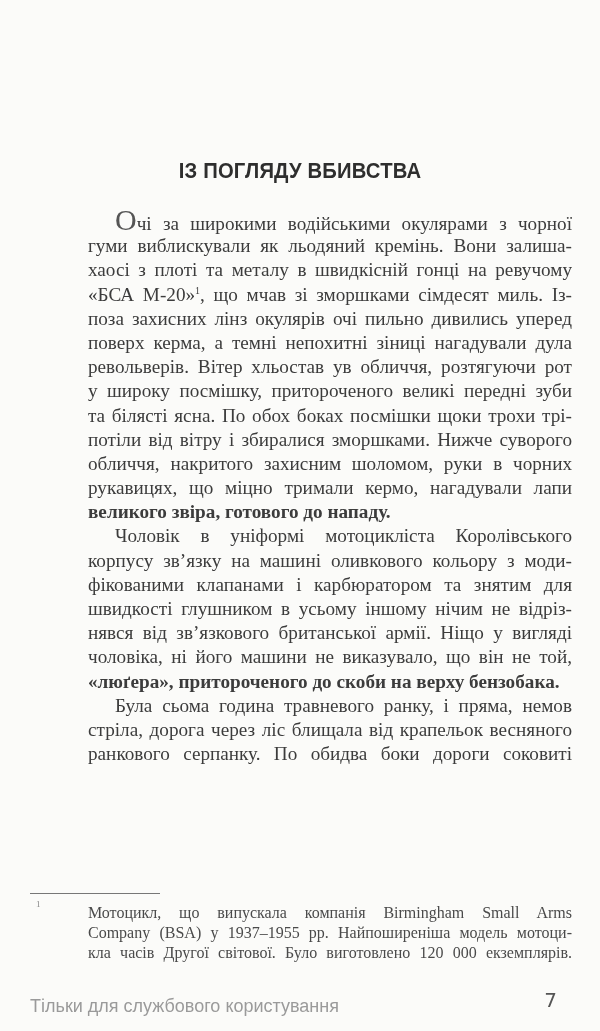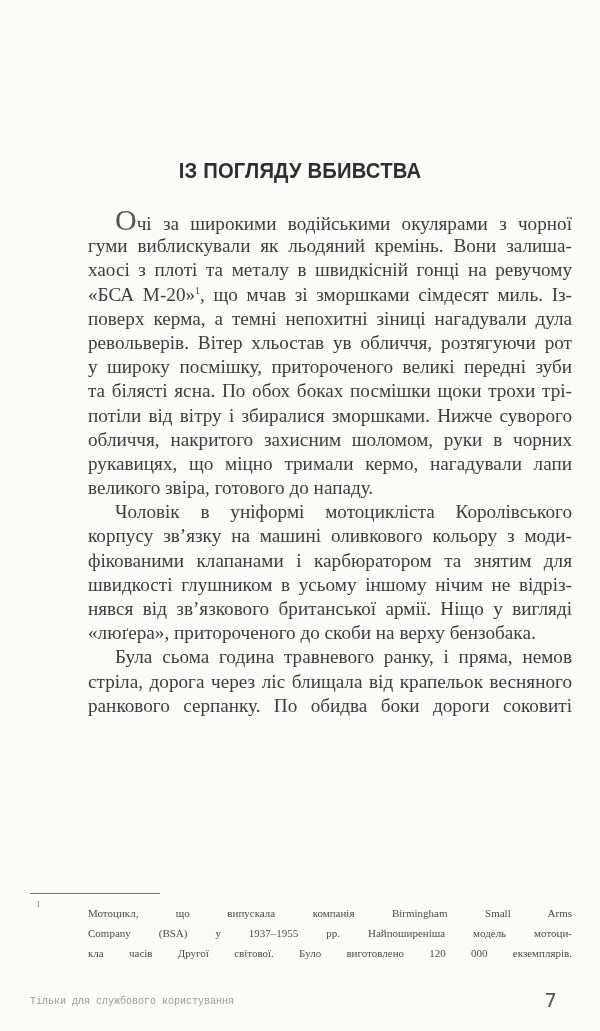--- a/index.html
+++ b/index.html
@@ -22,74 +22,76 @@
     .body-text {
       position: absolute; left: 60px; top: 210px; width: 512px;
       font-family: "Liberation Serif", "DejaVu Serif", serif;
       font-size: 19.2px; line-height: 24.2px;
       color: #3c3c3c;
     }
     .line {
       display: block; height: 24.2px; white-space: nowrap;
       text-align: justify; text-align-last: justify; margin-left: 28px;
     }
-    .line.last { text-align-last: left; }
+    .line.last { text-align-last: left; font-weight: bold; }
     .line.indent { padding-left: 27px; }
     .dropcap { font-size: 30px; line-height: 20px; color: #555; }
     sup { font-size: 10px; line-height: 0; vertical-align: super; }
     .fn-rule {
       position: absolute; left: 30px; top: 893px; width: 130px;
       border-top: 1px solid #777;
     }
     .footnote {
       position: absolute; left: 60px; top: 903px; width: 512px;
       font-family: "Liberation Serif", "DejaVu Serif", serif;
-      font-size: 11px; line-height: 20px; color: #4a4a4a;
+      font-size: 16px; line-height: 20px; color: #4a4a4a;
     }
     .fn-mark {
       position: absolute; left: 36px; top: 899px;
       font-size: 9px; color: #888;
       font-family: "Liberation Serif", serif;
     }
     .running-footer {
       position: absolute; left: 30px; top: 996px;
-      font-family: Liberation Mono, monospace;
-      font-size: 10px; color: #9a9a9a;
+      font-family: Liberation Sans, sans-serif;
+      font-size: 18px; color: #9a9a9a;
     }
     .page-number {
       position: absolute; right: 43px; top: 988px;
       font-family: "DejaVu Sans", "Liberation Sans", sans-serif;
       font-size: 20px; color: #555;
     }
   </style>
 </head>
 <body>
 
 <div class="page">
 
   <h1 class="title" style="margin:0">ІЗ ПОГЛЯДУ ВБИВСТВА</h1>
 
   <div class="body-text">
     <span class="line indent"><span class="dropcap">О</span><span>чі за широкими водійськими окулярами з чорної</span></span>
     <span class="line">гуми виблискували як льодяний кремінь. Вони залиша-</span>
     <span class="line">хаосі з плоті та металу в швидкісній гонці на ревучому</span>
     <span class="line"><span>«БСА М-20»</span><sup>1</sup><span>, що мчав зі зморшками сімдесят миль. Із-</span></span>
+    <span class="line">поза захисних лінз окулярів очі пильно дивились уперед</span>
     <span class="line">поверх керма, а темні непохитні зіниці нагадували дула</span>
     <span class="line">револьверів. Вітер хльостав ув обличчя, розтягуючи рот</span>
     <span class="line">у широку посмішку, притороченого великі передні зуби</span>
     <span class="line">та білясті ясна. По обох боках посмішки щоки трохи трі-</span>
     <span class="line">потіли від вітру і збиралися зморшками. Нижче суворого</span>
     <span class="line">обличчя, накритого захисним шоломом, руки в чорних</span>
     <span class="line">рукавицях, що міцно тримали кермо, нагадували лапи</span>
     <span class="line last">великого звіра, готового до нападу.</span>
     <span class="line indent">Чоловік в уніформі мотоцикліста Королівського</span>
     <span class="line">корпусу зв’язку на машині оливкового кольору з моди-</span>
     <span class="line">фікованими клапанами і карбюратором та знятим для</span>
     <span class="line">швидкості глушником в усьому іншому нічим не відріз-</span>
     <span class="line">нявся від зв’язкового британської армії. Ніщо у вигляді</span>
+    <span class="line">чоловіка, ні його машини не виказувало, що він не той,</span>
     <span class="line last">«люґера», притороченого до скоби на верху бензобака.</span>
     <span class="line indent">Була сьома година травневого ранку, і пряма, немов</span>
     <span class="line">стріла, дорога через ліс блищала від крапельок весняного</span>
     <span class="line">ранкового серпанку. По обидва боки дороги соковиті</span>
   </div>
 
   <div class="fn-rule"></div>
   <span class="fn-mark">1</span>
   <div class="footnote">
     <span class="line" style="height:20px">Мотоцикл, що випускала компанія Birmingham Small Arms</span>

